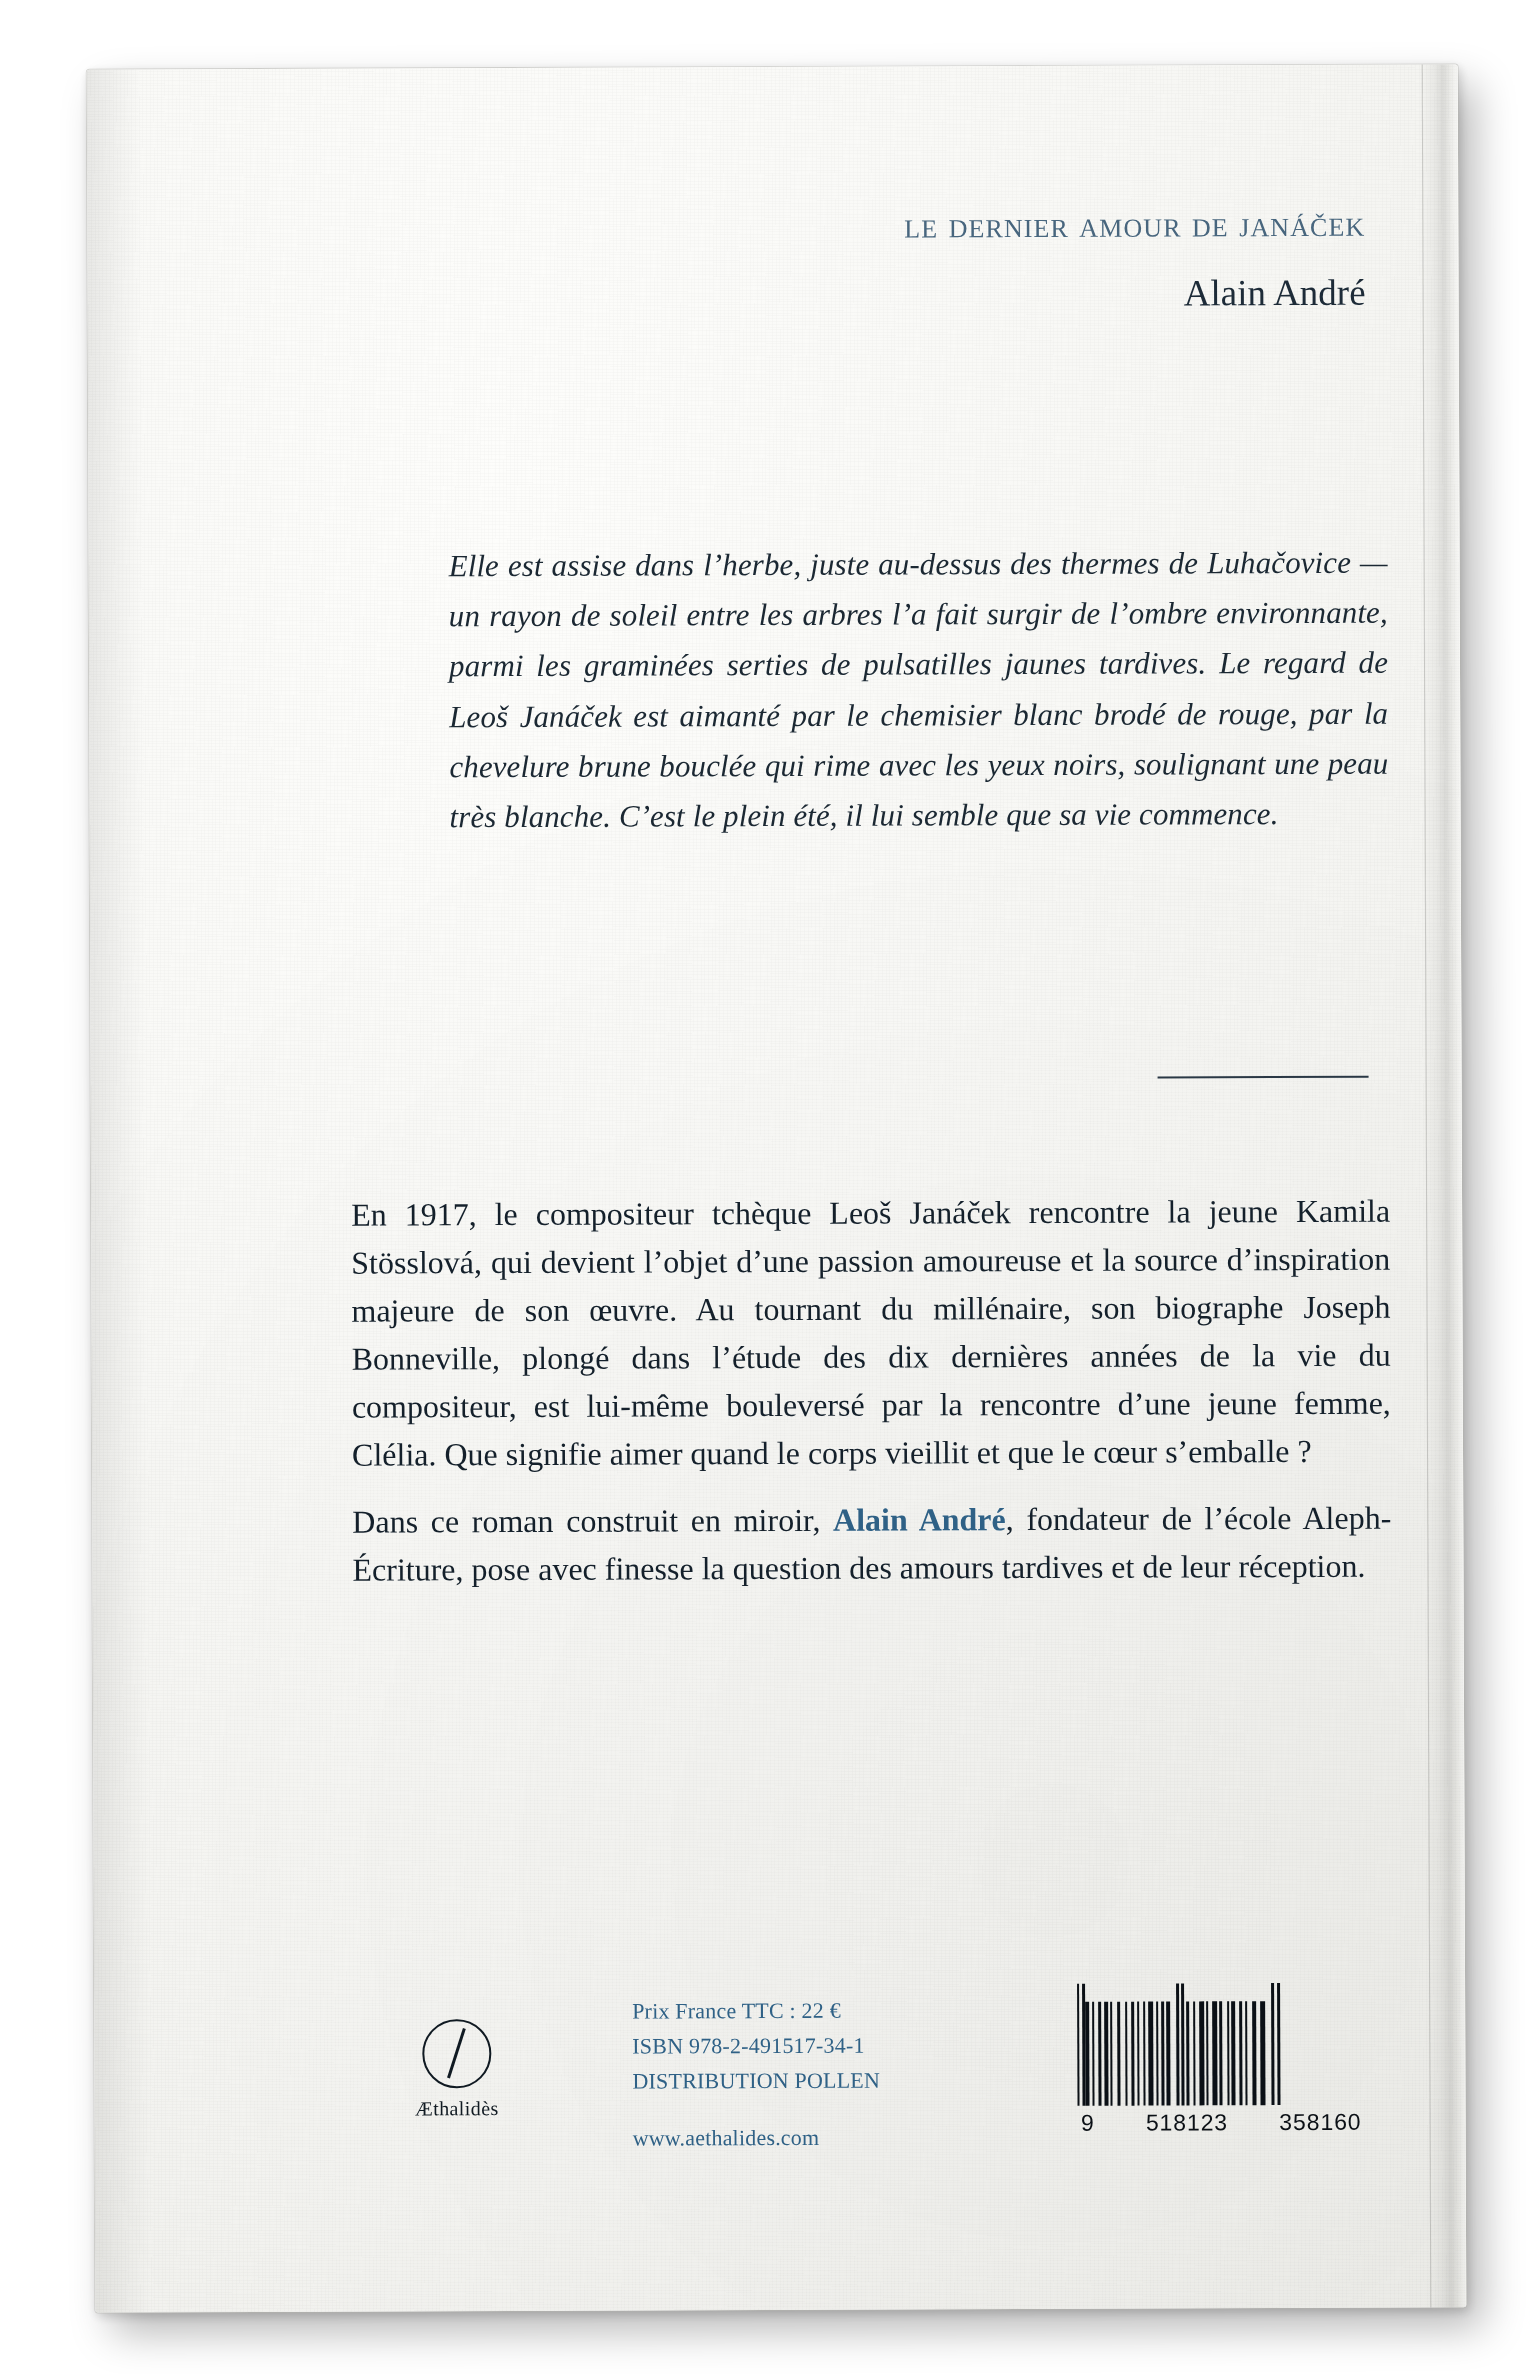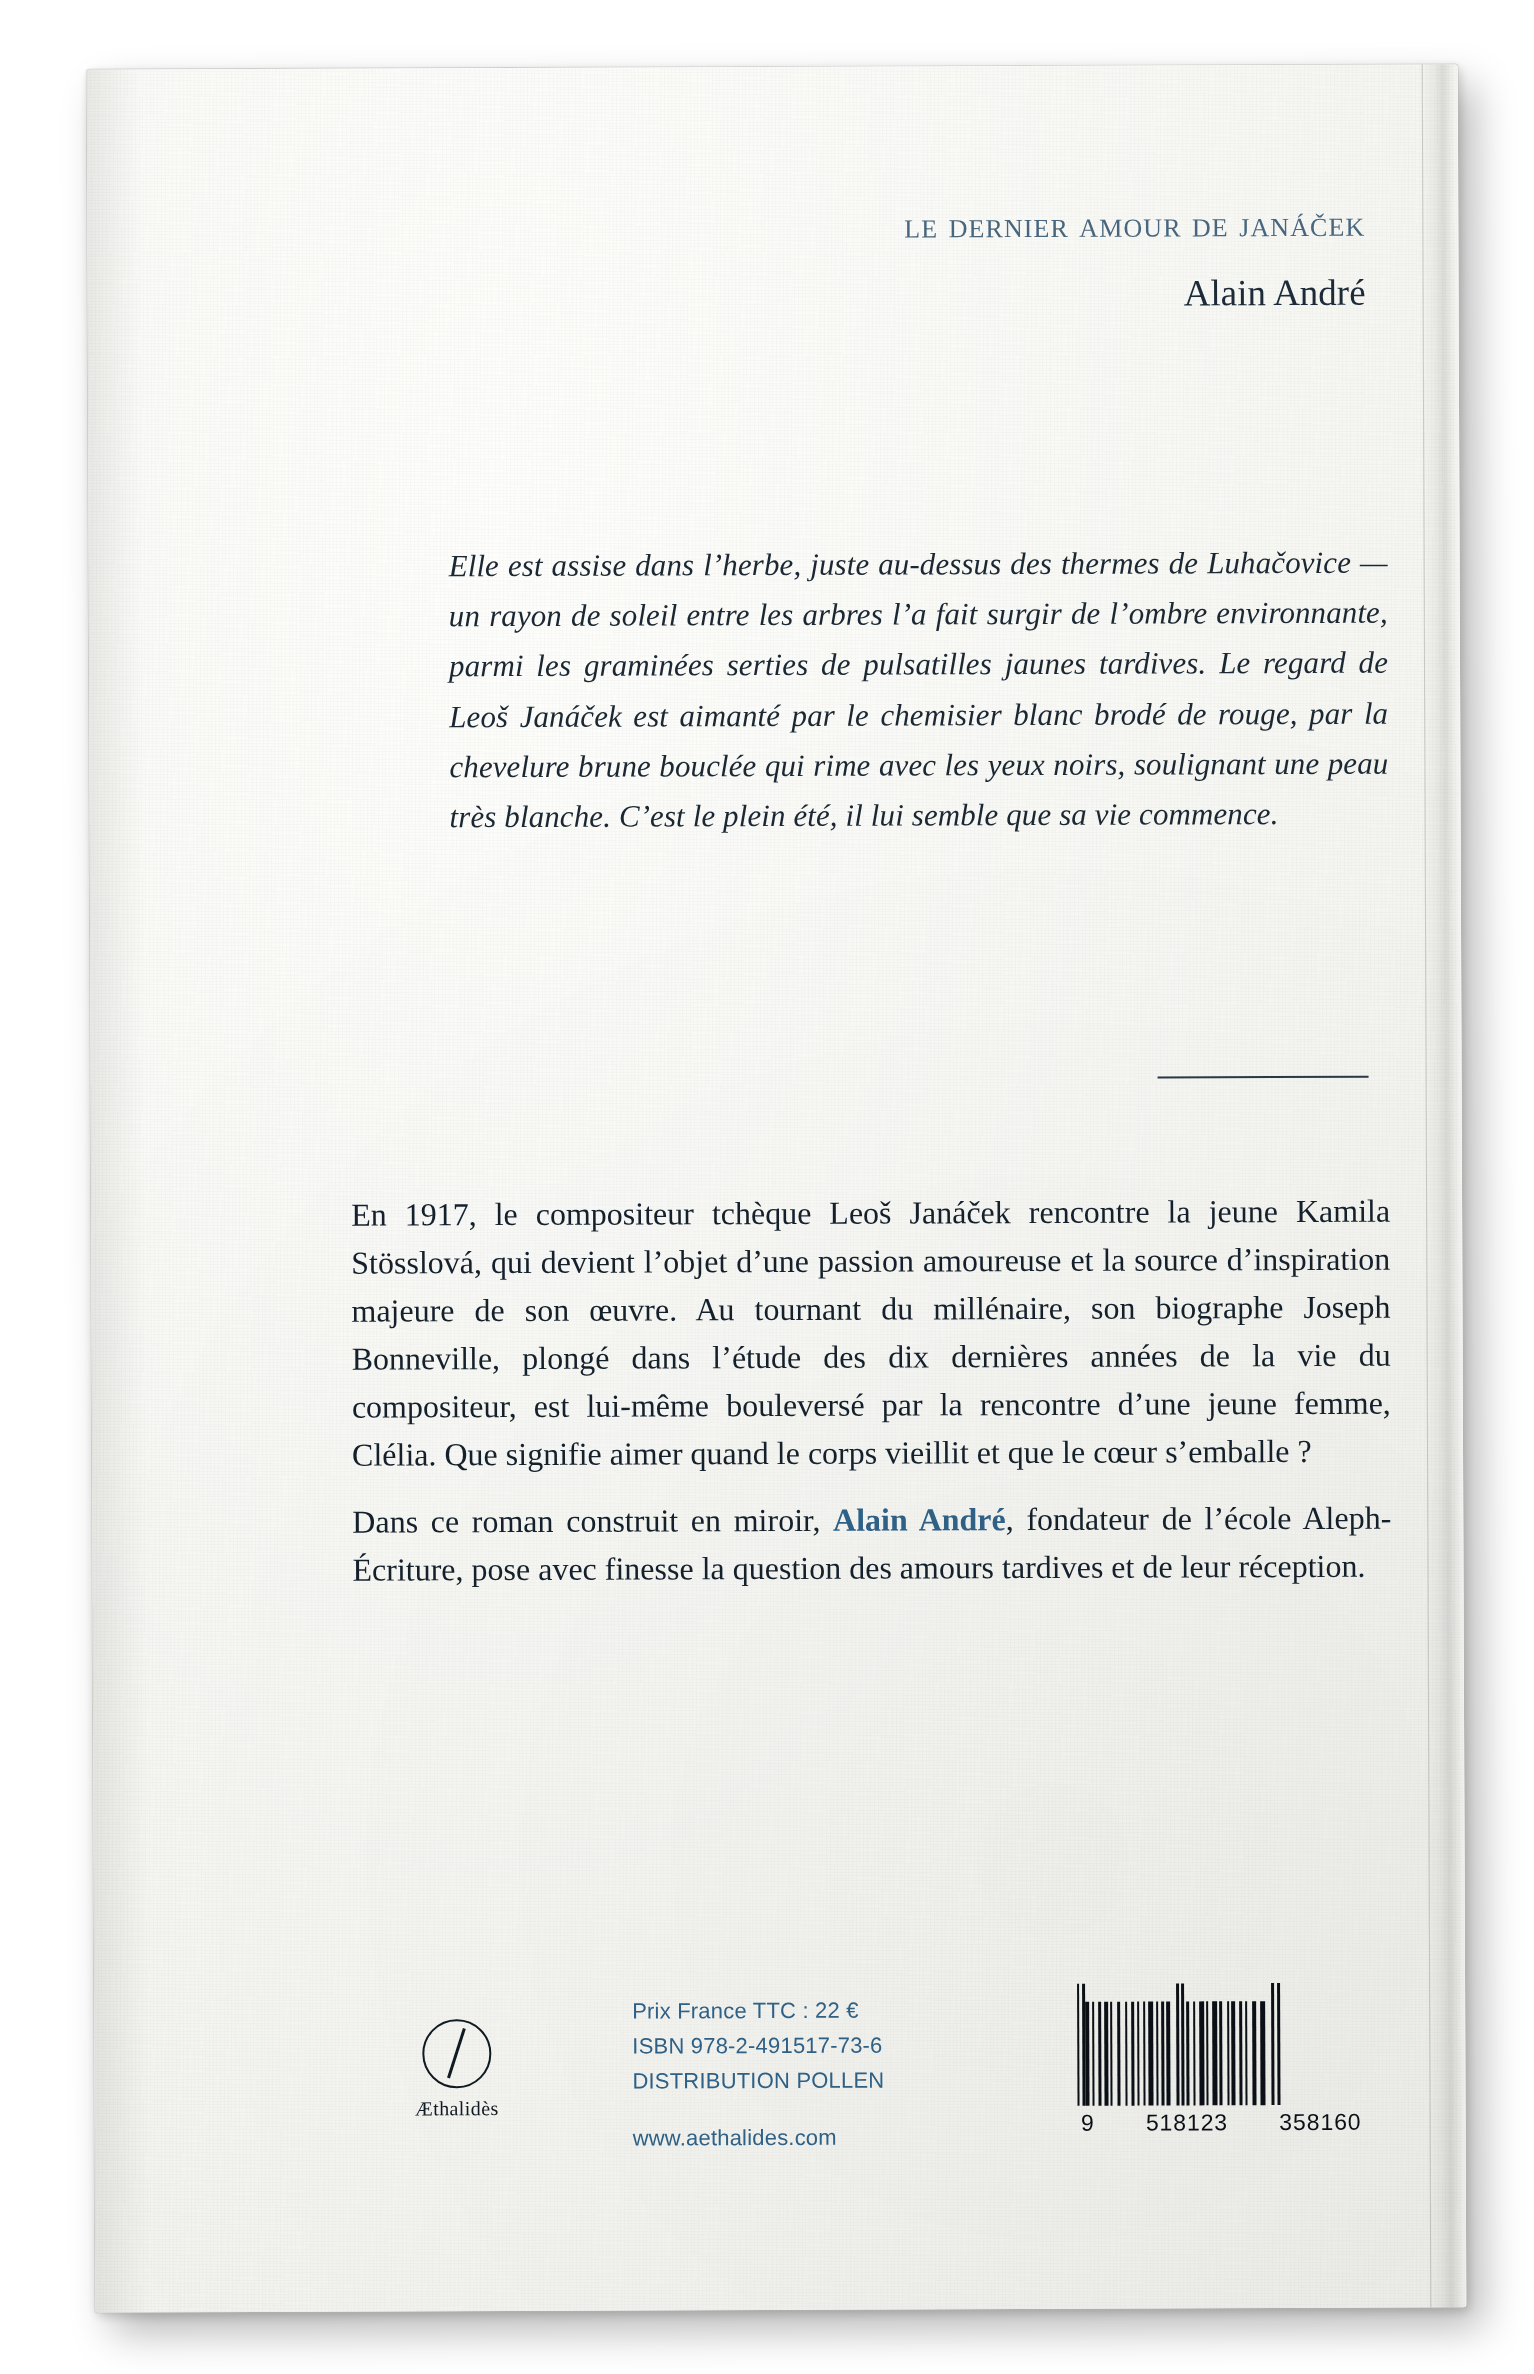--- a/index.html
+++ b/index.html
@@ -194,21 +194,21 @@
   .pub-name {
     font-size: 20px;
     color: #101a22;
     letter-spacing: 0.4px;
   }
 
   .imprint {
     position: absolute;
     left: 278px;
     top: 9.3px;
-    font-family: Liberation Sans, sans-serif;
+    font-family: Liberation Serif, serif;
     font-size: 22px;
     line-height: 1.58;
     color: #2f6186;
     letter-spacing: 0.2px;
   }
   .imprint .web { display: block; margin-top: 22px; }
 
   
   .barcode {
     position: absolute;
@@ -263,21 +263,21 @@
 
       <div class="footer">
 
         <div class="publisher">
           <div class="pub-mark"></div>
           <div class="pub-name">Æthalidès</div>
         </div>
 
         <div class="imprint">
           <div>Prix France TTC : 22 €</div>
-          <div>ISBN 978-2-491517-73-6</div>
+          <div>ISBN 978-2-491517-34-1</div>
           <div>DISTRIBUTION POLLEN</div>
           <span class="web">www.aethalides.com</span>
         </div>
 
         <div class="barcode">
           <div class="bars" id="bars">
               <i style="width: 2.8px;"></i>
               <i style="width: 2.8px; background: transparent;"></i>
               <i style="width: 2.8px;"></i>
               <i class="short" style="width: 3.7px;"></i>

